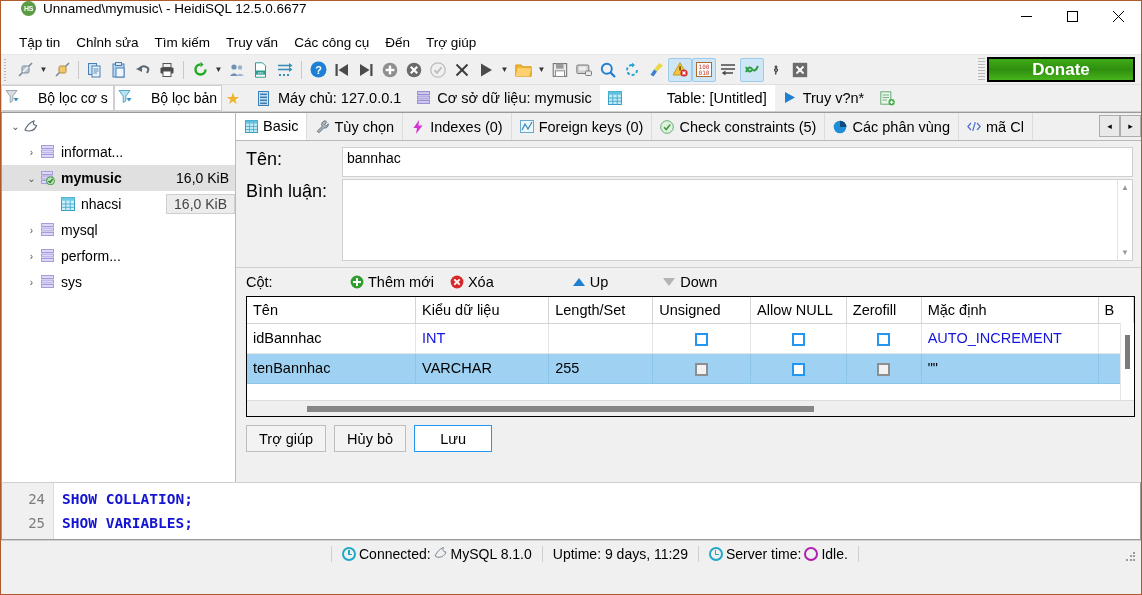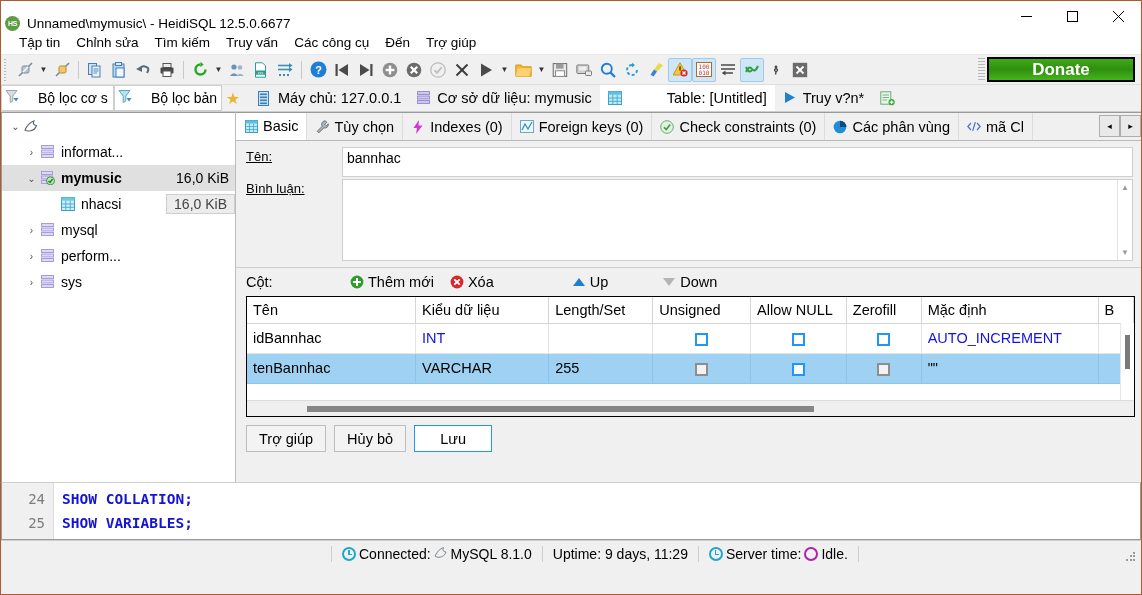--- a/index.html
+++ b/index.html
@@ -17,22 +17,22 @@
     width: 1142px; height: 595px;
     border: 1px solid #b05a30;
     background: #f0f0f0;
     overflow: hidden;
   }
 
   
   .titlebar {
     height: 30px;
     background: #ffffff;
-    display: flex; align-items: flex-end;
-    padding-left: 4px;
+    display: flex; align-items: flex-start;
+    padding-left: 20px;
     position: relative;
   }
   .app-logo {
     width: 15px; height: 15px; border-radius: 50%;
     background: #5b9c44; color: #fff;
     font-size: 7px; font-weight: bold;
     display: flex; align-items: center; justify-content: center;
     margin-right: 7px; flex: 0 0 auto;
     letter-spacing: -0.3px;
   }
@@ -190,21 +190,21 @@
     display: flex; align-items: center; justify-content: center;
     font-size: 9px; cursor: default;
   }
 
   
   .formarea {
     background: #f0f0f0; padding: 6px 8px 4px 10px;
     border-bottom: 1px solid #cfcfcf;
   }
   .frow { display: flex; align-items: flex-start; margin-bottom: 2px; }
-  .flabel { width: 96px; flex: 0 0 96px; font-size: 13px; padding-top: 2px; text-decoration: underline; }
+  .flabel { width: 96px; flex: 0 0 96px; font-size: 18px; padding-top: 2px; }
   .finput {
     flex: 1 1 auto; height: 30px;
     background: #fff; border: 1px solid #cfcfcf;
     padding: 2px 4px; font-size: 14px;
     overflow: hidden; white-space: nowrap;
   }
   .ftext {
     flex: 1 1 auto; height: 82px;
     background: #fff; border: 1px solid #cfcfcf;
     position: relative;
@@ -854,21 +854,21 @@
           </span>
           <span>Foreign keys (0)</span>
         </div>
         <div class="etab">
           <span class="etab-icon">
             <svg width="14" height="14" viewBox="0 0 14 14">
                 <circle cx="7" cy="7" r="6.3" fill="#dff2df" stroke="#6aab78"></circle>
                 <polyline points="4,7.2 6.2,9.6 10.2,4.4" stroke="#3f9b3f" stroke-width="1.6" fill="none"></polyline>
               </svg>
           </span>
-          <span>Check constraints (0)</span>
+          <span>Check constraints (5)</span>
         </div>
         <div class="etab">
           <span class="etab-icon">
             <svg width="14" height="14" viewBox="0 0 14 14">
                 <circle cx="7" cy="7" r="6.3" fill="#1e8fd6"></circle>
                 <path d="M7 7 L7 0.7 A6.3 6.3 0 0 1 13.3 7Z" fill="#10497a"></path>
               </svg>
           </span>
           <span>Các phân vùng</span>
         </div>

